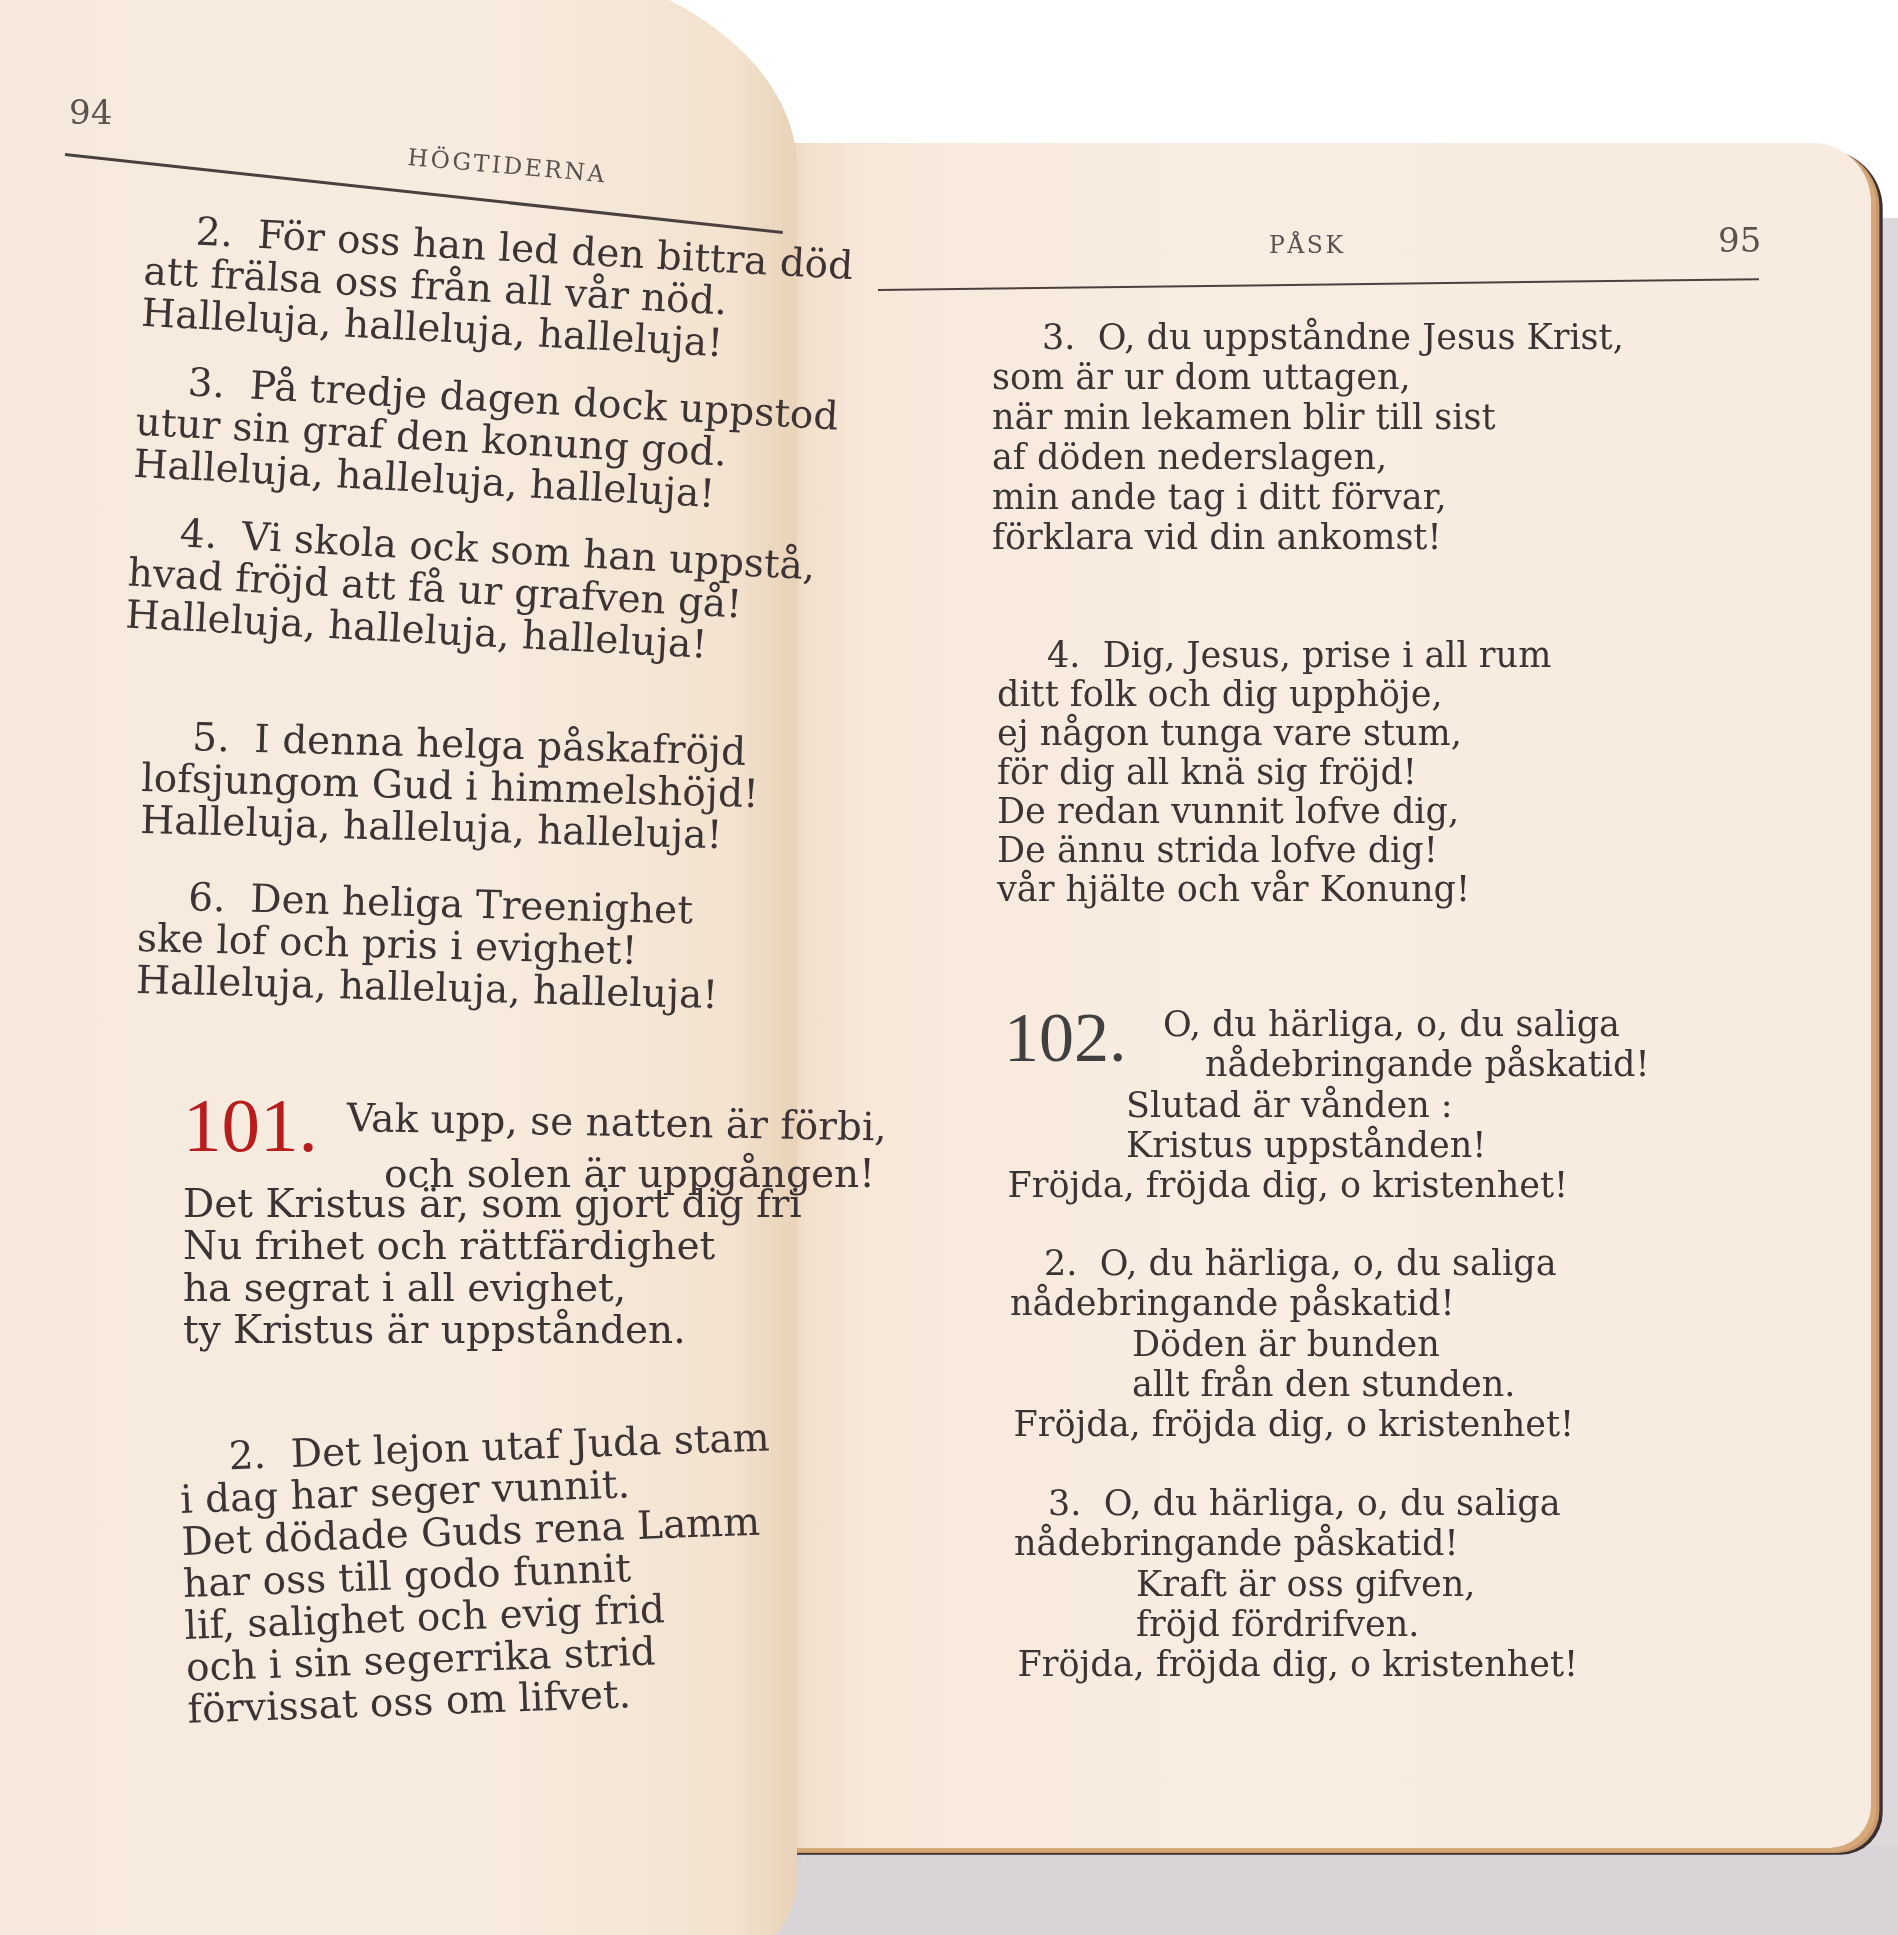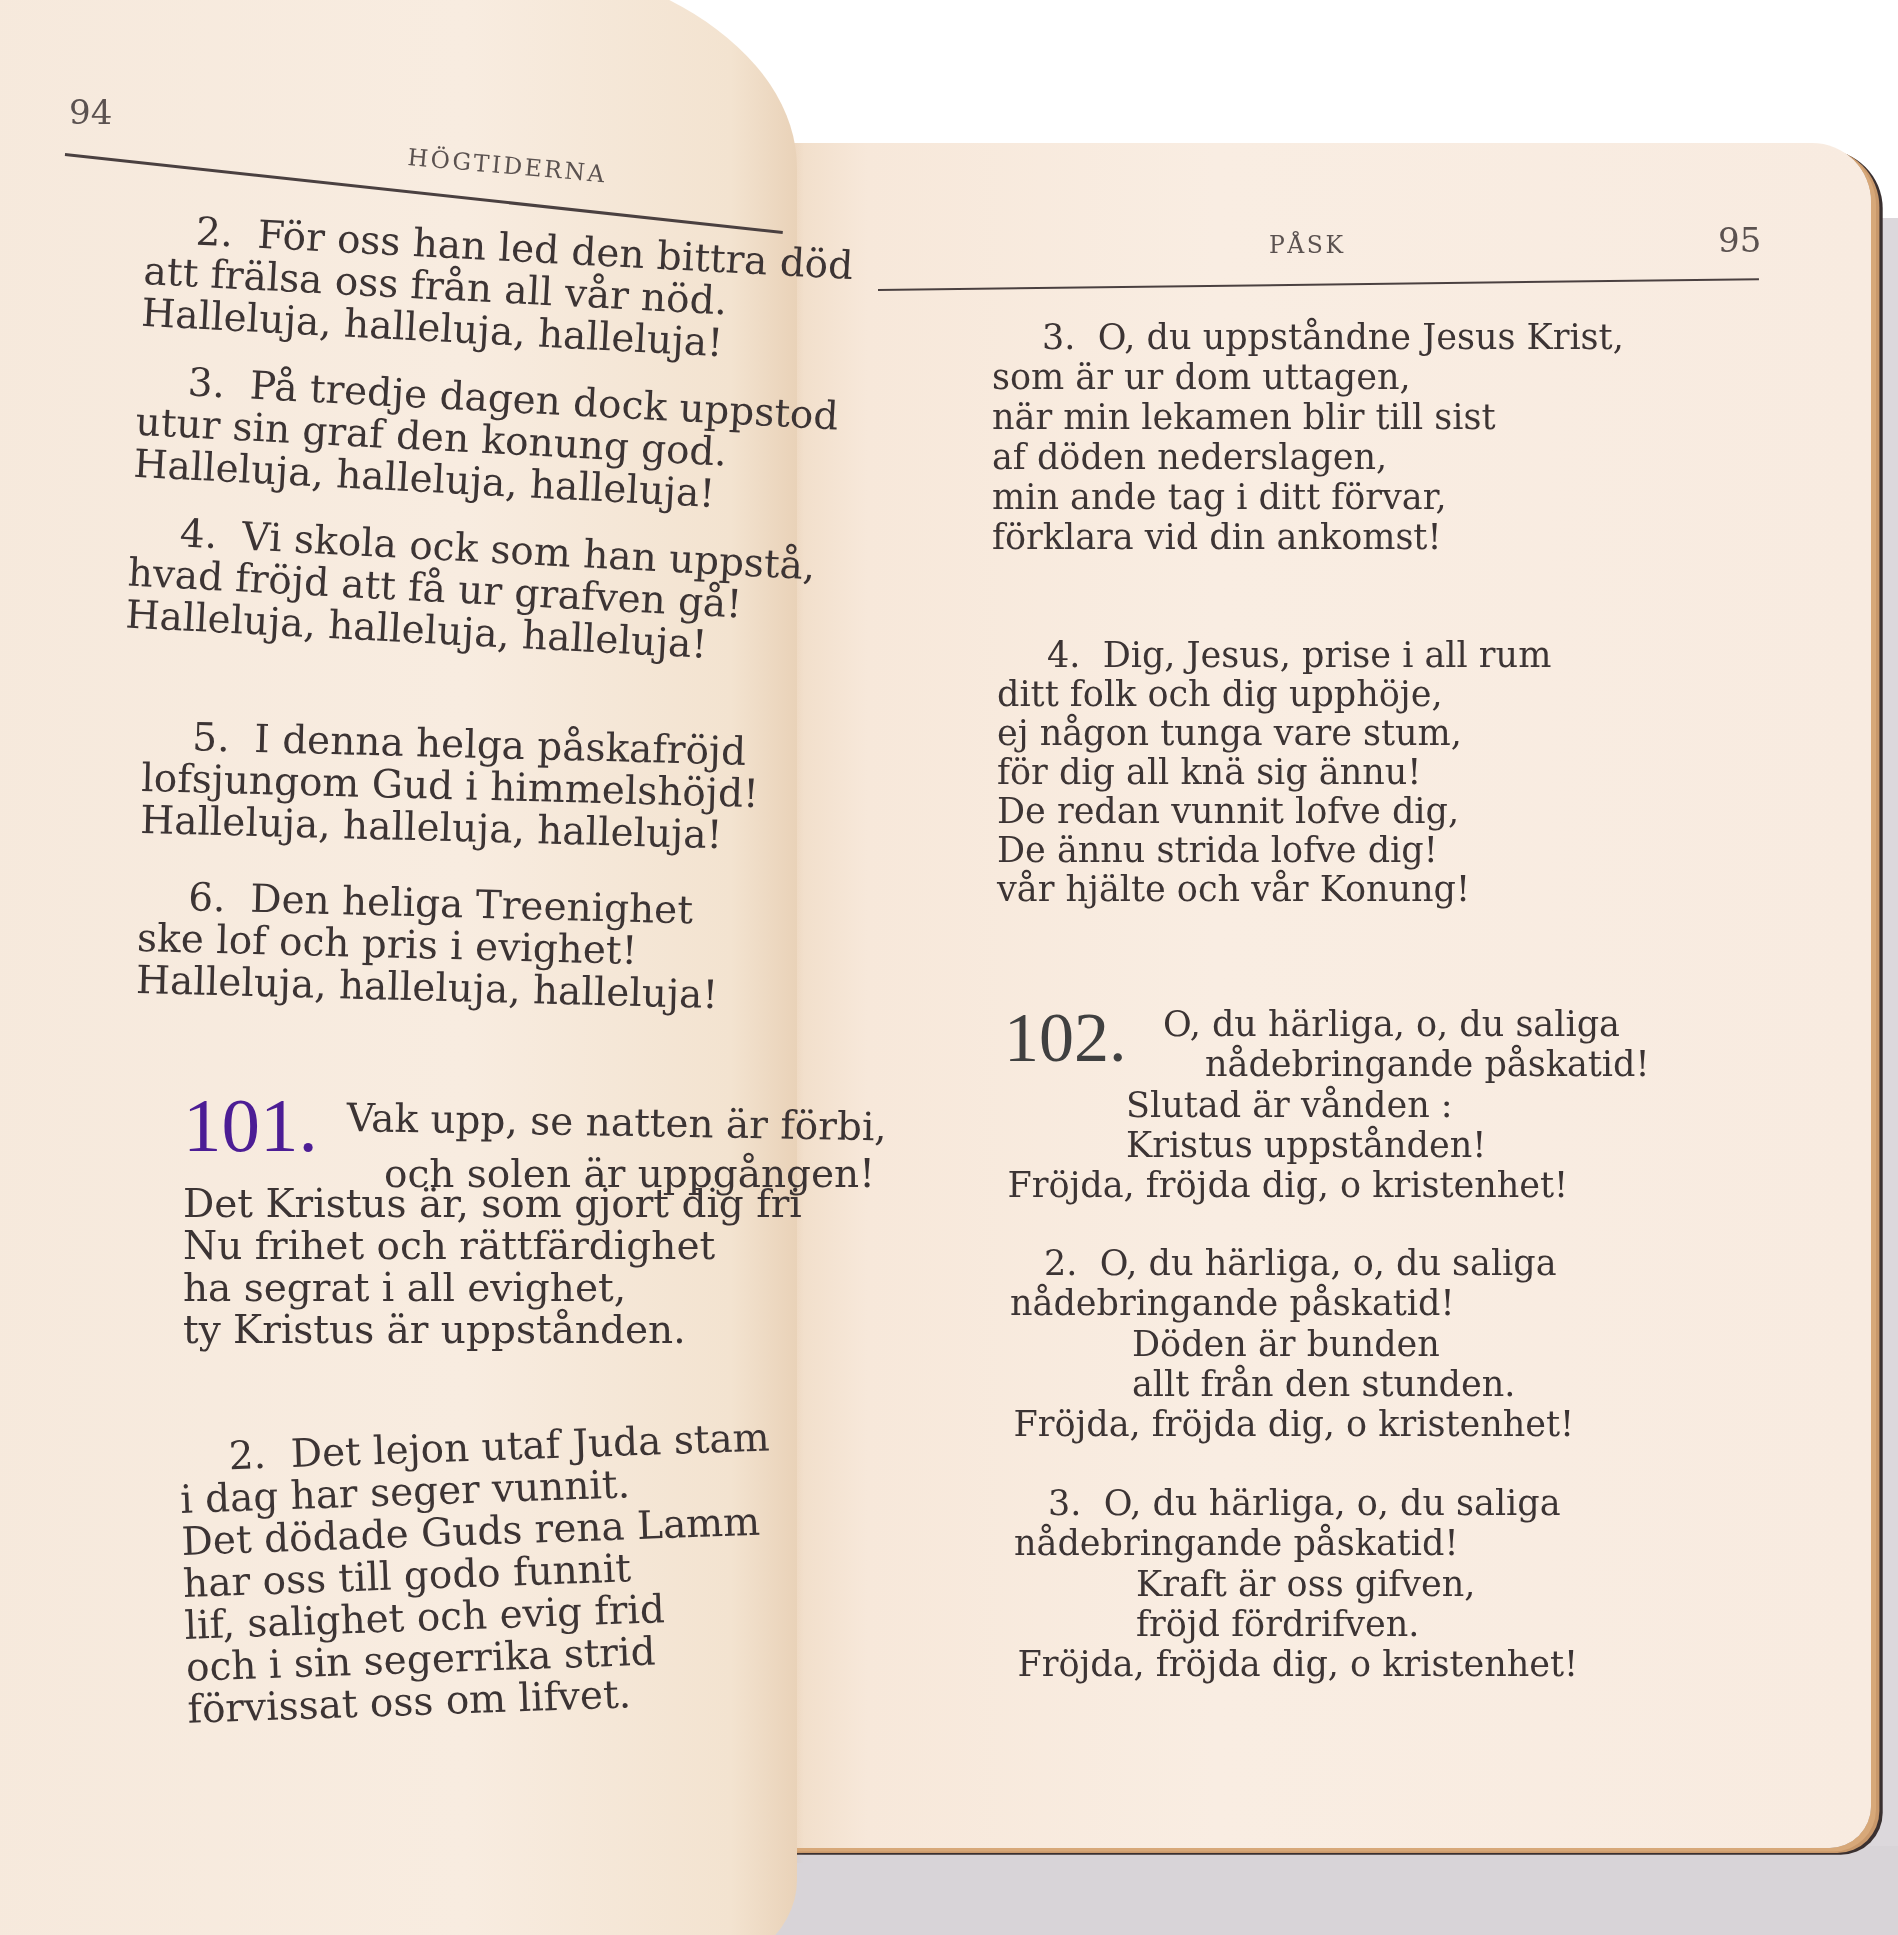--- a/index.html
+++ b/index.html
@@ -37,21 +37,21 @@
     }
     .text {
       color: #3c3434;
       white-space: pre;
       position: absolute;
     }
     .page-num { font-size: 34px; color: #5b5250; }
     .running-head { font-size: 23.5px; letter-spacing: 2.5px; color: #5b5250; }
     .rule { position: absolute; height: 2.5px; background: #4a4040; transform-origin: left center; }
     .verse-line { font-size: 39px; line-height: 42px; display: block; }
-    .hymn-num { font-size: 77px; font-family: "Liberation Serif", serif; color: #4c1d95; line-height: 1; }
+    .hymn-num { font-size: 77px; font-family: "Liberation Serif", serif; color: #b91c1c; line-height: 1; }
     .block { position: absolute; }
     .left-ink { color: #332c2c; }
     .right-ink { color: #4a4444; }
     .indent-1 { padding-left: 50px; }
   </style>
 </head>
 <body>
 
 <div class="bg-top"></div>
 <div class="bg-bottom"></div>
@@ -131,21 +131,21 @@
   <span class="text verse-line" style="position:relative; font-size:35px; line-height:40px;">när min lekamen blir till sist</span>
   <span class="text verse-line" style="position:relative; font-size:35px; line-height:40px;">af döden nederslagen,</span>
   <span class="text verse-line" style="position:relative; font-size:35px; line-height:40px;">min ande tag i ditt förvar,</span>
   <span class="text verse-line" style="position:relative; font-size:35px; line-height:40px;">förklara vid din ankomst!</span>
 </div>
 
 <div class="block right-ink" style="left:997px; top:636px;">
   <span class="text verse-line indent-1" style="position:relative; font-size:35px; line-height:39px;"><span>4.</span>&nbsp;&nbsp;<span>Dig, Jesus, prise i all rum</span></span>
   <span class="text verse-line" style="position:relative; font-size:35px; line-height:39px;">ditt folk och dig upphöje,</span>
   <span class="text verse-line" style="position:relative; font-size:35px; line-height:39px;">ej någon tunga vare stum,</span>
-  <span class="text verse-line" style="position:relative; font-size:35px; line-height:39px;">för dig all knä sig ännu!</span>
+  <span class="text verse-line" style="position:relative; font-size:35px; line-height:39px;">för dig all knä sig fröjd!</span>
   <span class="text verse-line" style="position:relative; font-size:35px; line-height:39px;">De redan vunnit lofve dig,</span>
   <span class="text verse-line" style="position:relative; font-size:35px; line-height:39px;">De ännu strida lofve dig!</span>
   <span class="text verse-line" style="position:relative; font-size:35px; line-height:39px;">vår hjälte och vår Konung!</span>
 </div>
 
 <div class="block right-ink" style="left:1004px; top:1003px;">
   <div class="text hymn-num" style="position:absolute; left:0; top:0; font-size:70px; color:#404040;">102.</div>
   <div class="text verse-line" style="position:absolute; left:159px; top:0; font-size:35px;">O, du härliga, o, du saliga</div>
   <div class="text verse-line" style="position:absolute; left:201px; top:40px; font-size:35px;">nådebringande påskatid!</div>
   <div class="text verse-line" style="position:absolute; left:122px; top:81px; font-size:35px;">Slutad är vånden :</div>

